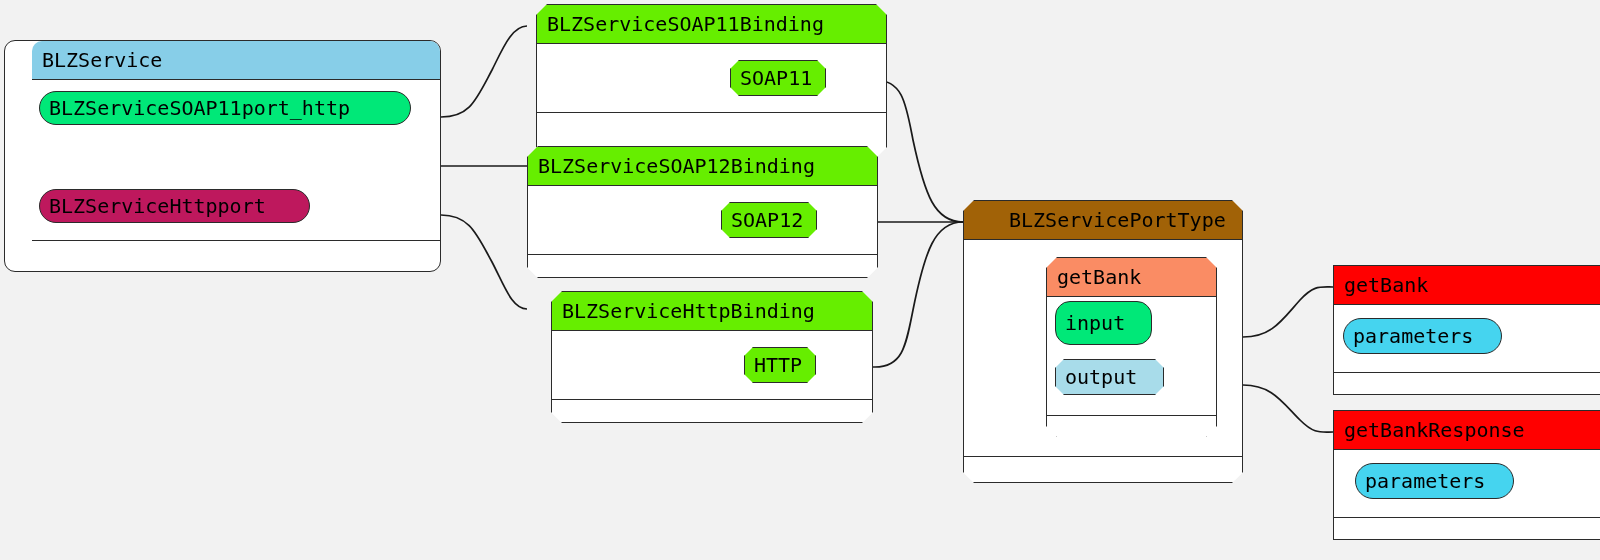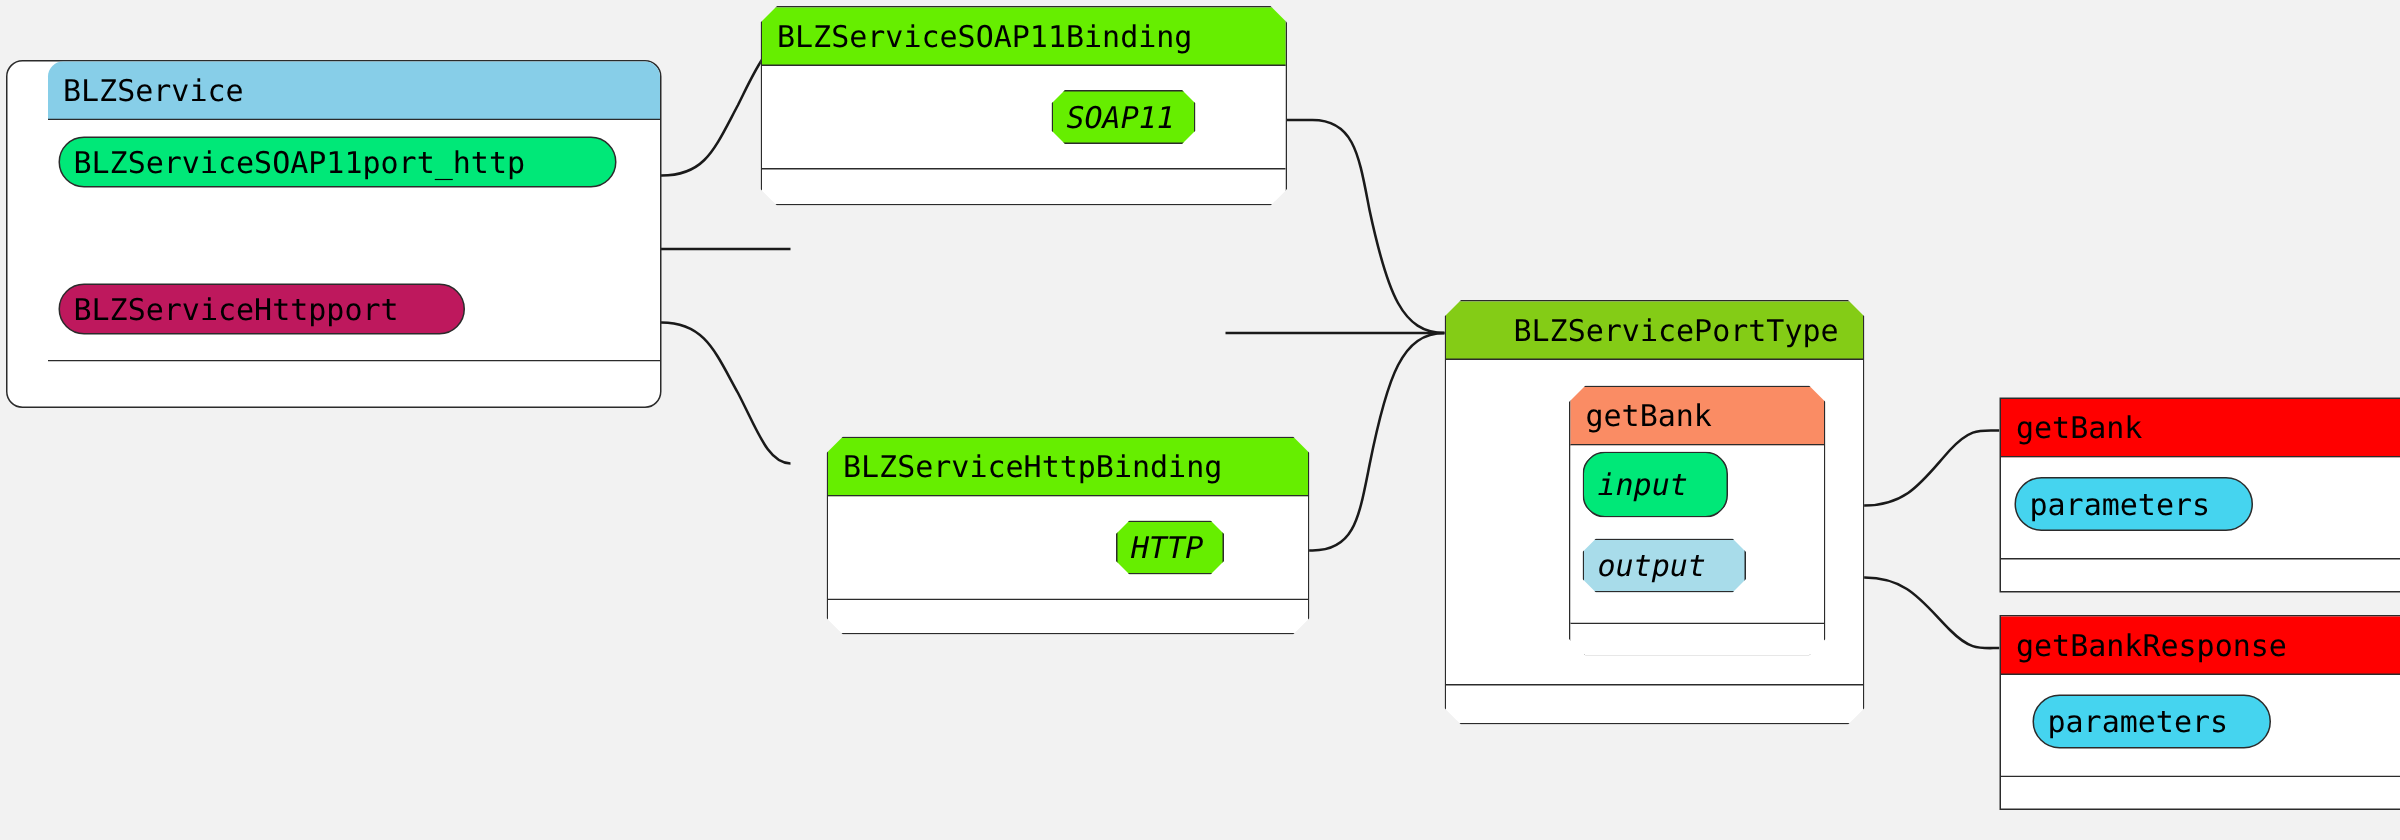--- a/index.html
+++ b/index.html
@@ -72,21 +72,20 @@
     color: #000;
     white-space: nowrap;
     display: flex;
     align-items: center;
     padding: 0 9px;
   }
   .pill-bevel {
     clip-path: polygon(9px 0, calc(100% - 9px) 0, 100% 9px,
                        100% calc(100% - 9px), calc(100% - 9px) 100%,
                        9px 100%, 0 calc(100% - 9px), 0 9px);
-    font-style: italic;
   }
   .pill-pillshape { border-radius: 18px; }
 </style>
 </head>
 <body>
 
 <div id="canvas">
 
   <svg id="edges" viewBox="0 0 1600 560" width="1600" height="560">
     <g fill="none" stroke="#1a1a1a" stroke-width="1.7">
@@ -110,43 +109,52 @@
       <div class="pill pill-pillshape" style="left:7px; top:11px; width:372px; height:34px; background:#00e878;">
         <span>BLZServiceSOAP11port_http</span>
       </div>
       <div class="pill pill-pillshape" style="left:7px; top:109px; width:271px; height:34px; background:#be185d;">
         <span>BLZServiceHttpport</span>
       </div>
     </div>
     <div class="node-footer" style="height:28px; border-bottom-left-radius:10px; border-bottom-right-radius:10px;"></div>
   </div>
 
-  <div class="node shp-bevel" style="left:507px; top:4px; width:351px; height:133px;">
+  <div class="node shp-bevel" style="left:536px; top:4px; width:351px; height:154px;">
     <div class="node-header" style="background:#66ee00;">BLZServiceSOAP11Binding</div>
     <div class="node-body" style="height:68px;">
       <div class="pill pill-bevel" style="left:193px; top:16px; width:96px; height:36px; background:#66ee00;">
         <span>SOAP11</span>
       </div>
     </div>
     <div class="node-footer" style="height:22px;"></div>
   </div>
 
+  <div class="node shp-bevel" style="left:527px; top:146px; width:351px; height:132px;">
+    <div class="node-header" style="background:#66ee00;">BLZServiceSOAP12Binding</div>
+    <div class="node-body" style="height:68px;">
+      <div class="pill pill-bevel" style="left:193px; top:16px; width:96px; height:36px; background:#66ee00;">
+        <span>SOAP12</span>
+      </div>
+    </div>
+    <div class="node-footer" style="height:22px;"></div>
+  </div>
 
   <div class="node shp-bevel" style="left:527px; top:291px; width:322px; height:132px;margin-left:24px;">
     <div class="node-header" style="background:#66ee00;">BLZServiceHttpBinding</div>
     <div class="node-body" style="height:68px;">
       <div class="pill pill-bevel" style="left:192px; top:16px; width:72px; height:36px; background:#66ee00;">
         <span>HTTP</span>
       </div>
     </div>
     <div class="node-footer" style="height:22px;"></div>
   </div>
 
   <div class="node shp-bevel" style="left:963px; top:200px; width:280px; height:283px;">
-    <div class="node-header" style="background:#84cc16;padding-left:45px;">BLZServicePortType</div>
+    <div class="node-header" style="background:#a16207;padding-left:45px;">BLZServicePortType</div>
     <div class="node-body" style="height:216px;">
 
       <div class="node shp-bevel" style="left:82px; top:17px; width:171px; height:180px;">
         <div class="node-header" style="background:#fa8c64;">getBank</div>
         <div class="node-body" style="height:118px;">
           <div class="pill pill-bevel" style="left:8px; top:4px; width:97px; height:44px; background:#00e878;border-radius:15px;">
             <span>input</span>
           </div>
           <div class="pill pill-bevel" style="left:8px; top:62px; width:109px; height:36px; background:#a8dcea;">
             <span>output</span>

